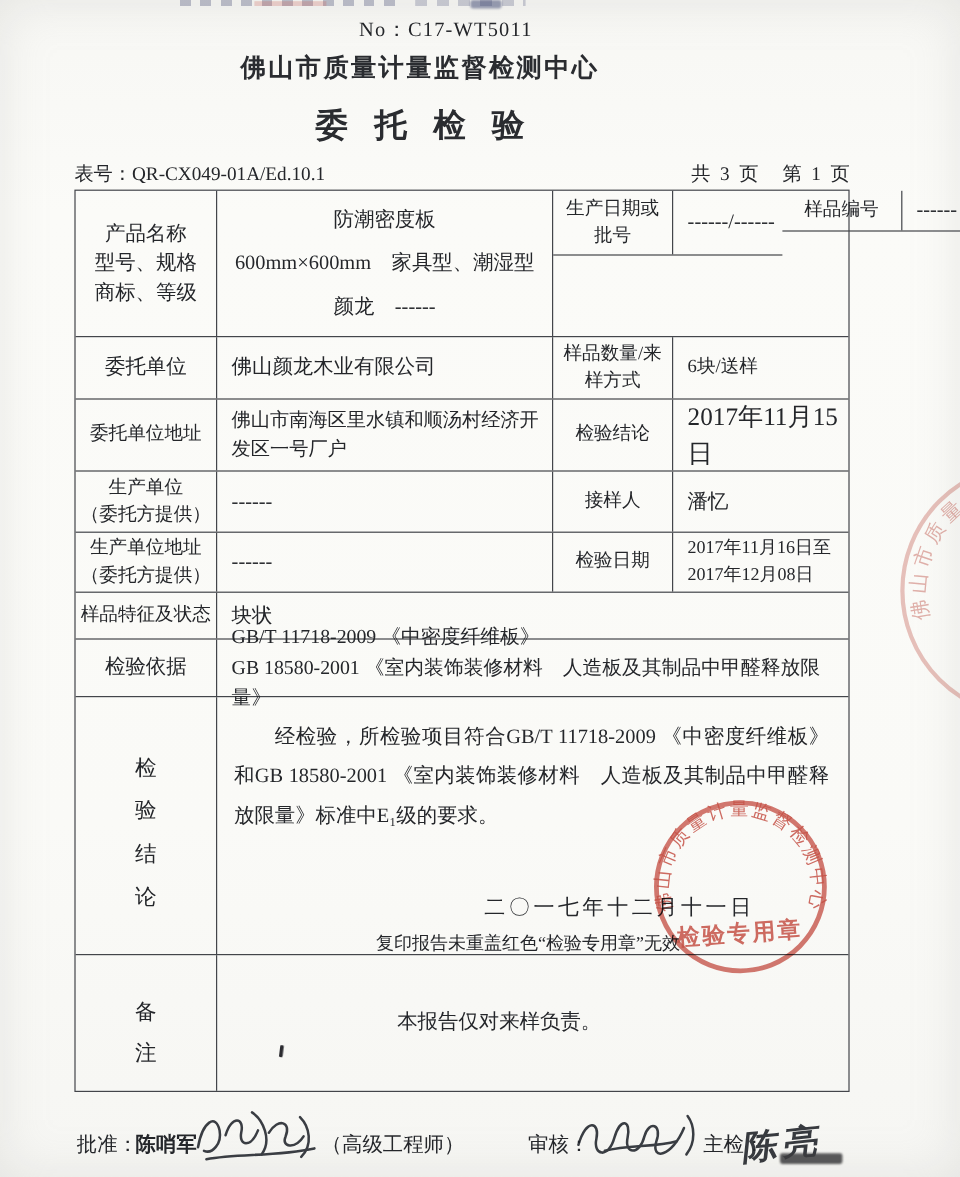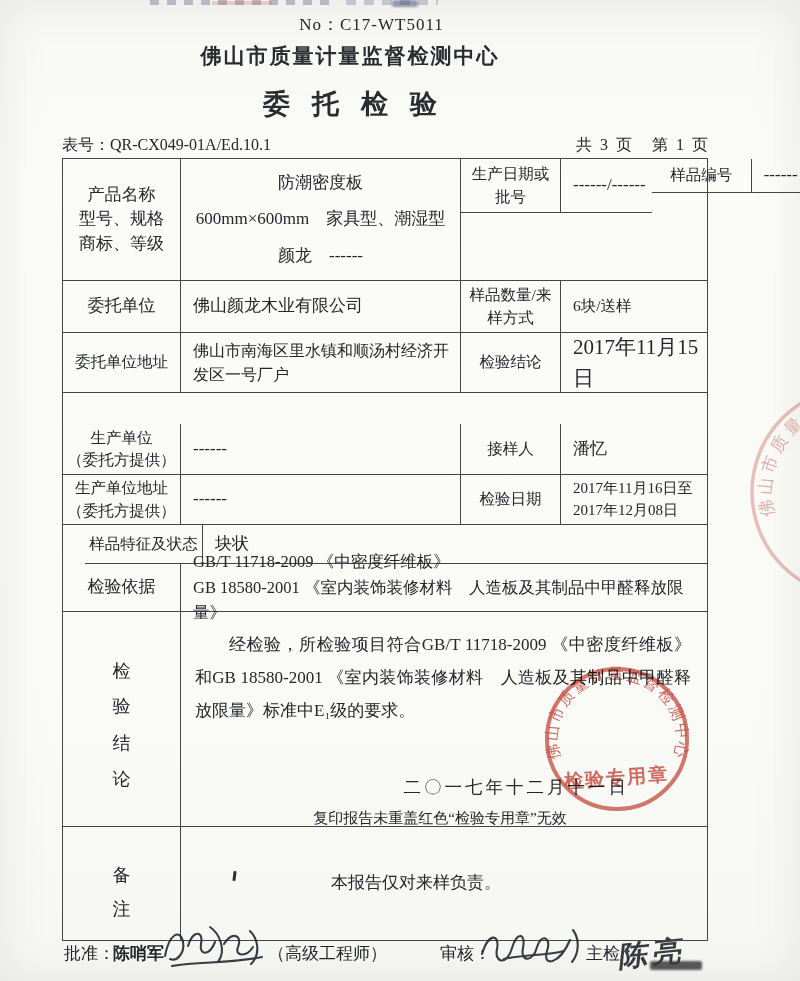--- a/index.html
+++ b/index.html
@@ -124,38 +124,38 @@
       <div class="c w4 last left small">6块/送样</div>
     </div>
 
     <div class="trow" style="height:60px;">
       <div class="c w1 small">委托单位地址</div>
       <div class="c w2 left" style="font-size:16px;">佛山市南海区里水镇和顺汤村经济开发区一号厂户</div>
       <div class="c w3 small">检验结论</div>
       <div class="c w4 last left" style="font-size:21px;">2017年11月15日</div>
     </div>
 
-    <div class="trow" style="height:51px;margin-top:31px;">
+    <div class="trow" style="height:51px;">
       <div class="c w1 pre small">生产单位
 （委托方提供）</div>
       <div class="c w2 left">------</div>
       <div class="c w3 small">接样人</div>
       <div class="c w4 last left">潘忆</div>
     </div>
 
     <div class="trow" style="height:50px;">
       <div class="c w1 pre small">生产单位地址
 （委托方提供）</div>
       <div class="c w2 left">------</div>
       <div class="c w3 small">检验日期</div>
       <div class="c w4 last left pre" style="font-size:15px;">2017年11月16日至
 2017年12月08日</div>
     </div>
 
-    <div class="trow" style="height:39px;margin-left:22px;">
+    <div class="trow" style="height:39px;">
       <div class="c w1" style="font-size:15.5px;">样品特征及状态</div>
       <div class="c last left" style="flex:1;">块状</div>
     </div>
 
     <div class="trow" style="height:48px;">
       <div class="c w1">检验依据</div>
       <div class="c last left" style="flex:1;flex-direction:column;align-items:flex-start;justify-content:center;font-size:16.5px;line-height:1.55;padding-right:0;">
         <span>GB/T 11718-2009 《中密度纤维板》</span>
         <span>GB 18580-2001 《室内装饰装修材料　人造板及其制品中甲醛释放限量》</span>
       </div>

